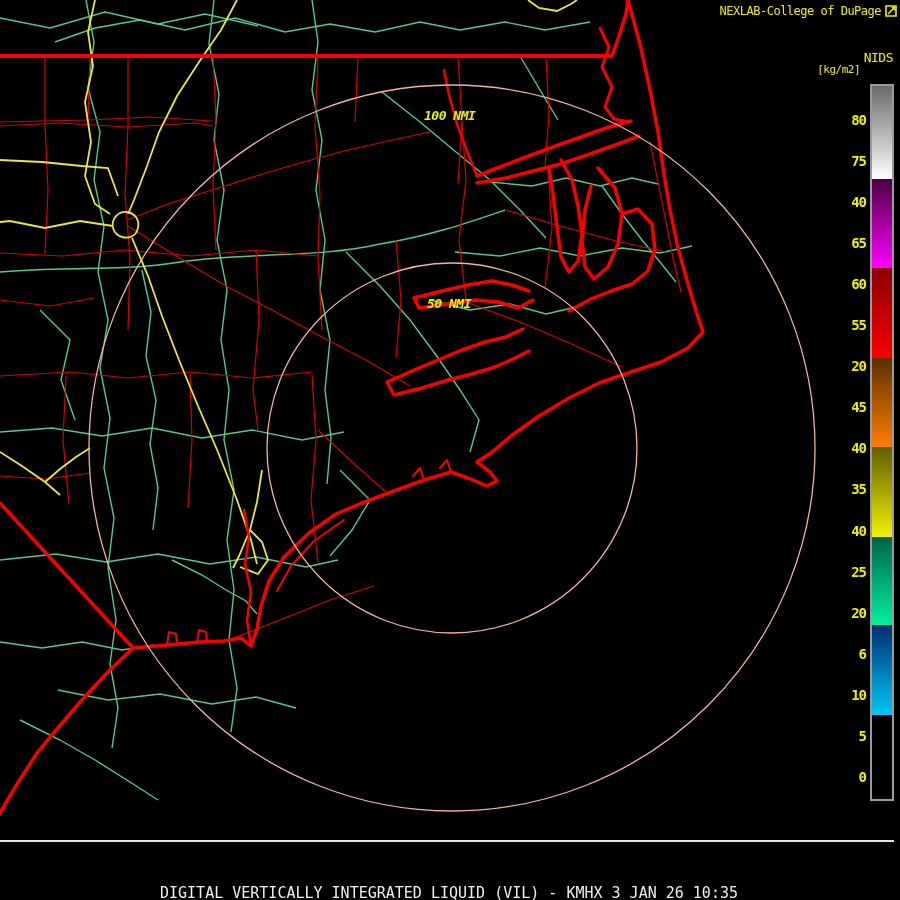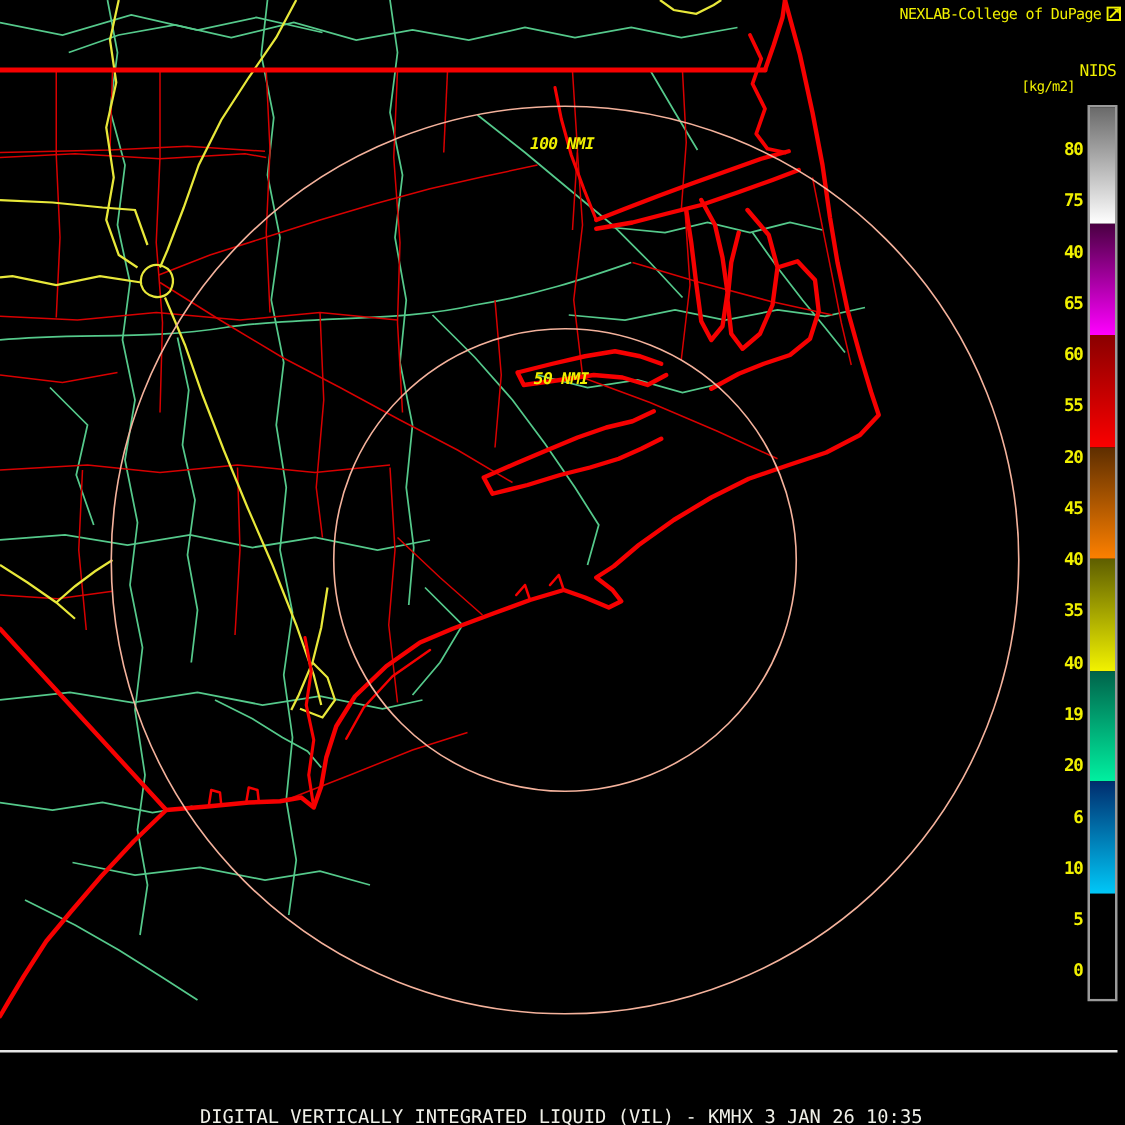--- a/index.html
+++ b/index.html
@@ -155,21 +155,21 @@
       <span class="cbtick" style="top: 152.05px;">75</span>
       <span class="cbtick" style="top: 193.1px;">40</span>
       <span class="cbtick" style="top: 234.15px;">65</span>
       <span class="cbtick" style="top: 275.2px;">60</span>
       <span class="cbtick" style="top: 316.25px;">55</span>
       <span class="cbtick" style="top: 357.3px;">20</span>
       <span class="cbtick" style="top: 398.35px;">45</span>
       <span class="cbtick" style="top: 439.4px;">40</span>
       <span class="cbtick" style="top: 480.45px;">35</span>
       <span class="cbtick" style="top: 521.5px;">40</span>
-      <span class="cbtick" style="top: 562.55px;">19</span>
+      <span class="cbtick" style="top: 562.55px;">25</span>
       <span class="cbtick" style="top: 603.6px;">20</span>
       <span class="cbtick" style="top: 644.65px;">6</span>
       <span class="cbtick" style="top: 685.7px;">10</span>
       <span class="cbtick" style="top: 726.75px;">5</span>
       <span class="cbtick" style="top: 767.8px;">0</span>
     </div>
 
   <div class="separator"></div>
   <div class="footer-text">DIGITAL VERTICALLY INTEGRATED LIQUID (VIL) - KMHX 3 JAN 26 10:35</div>
 

